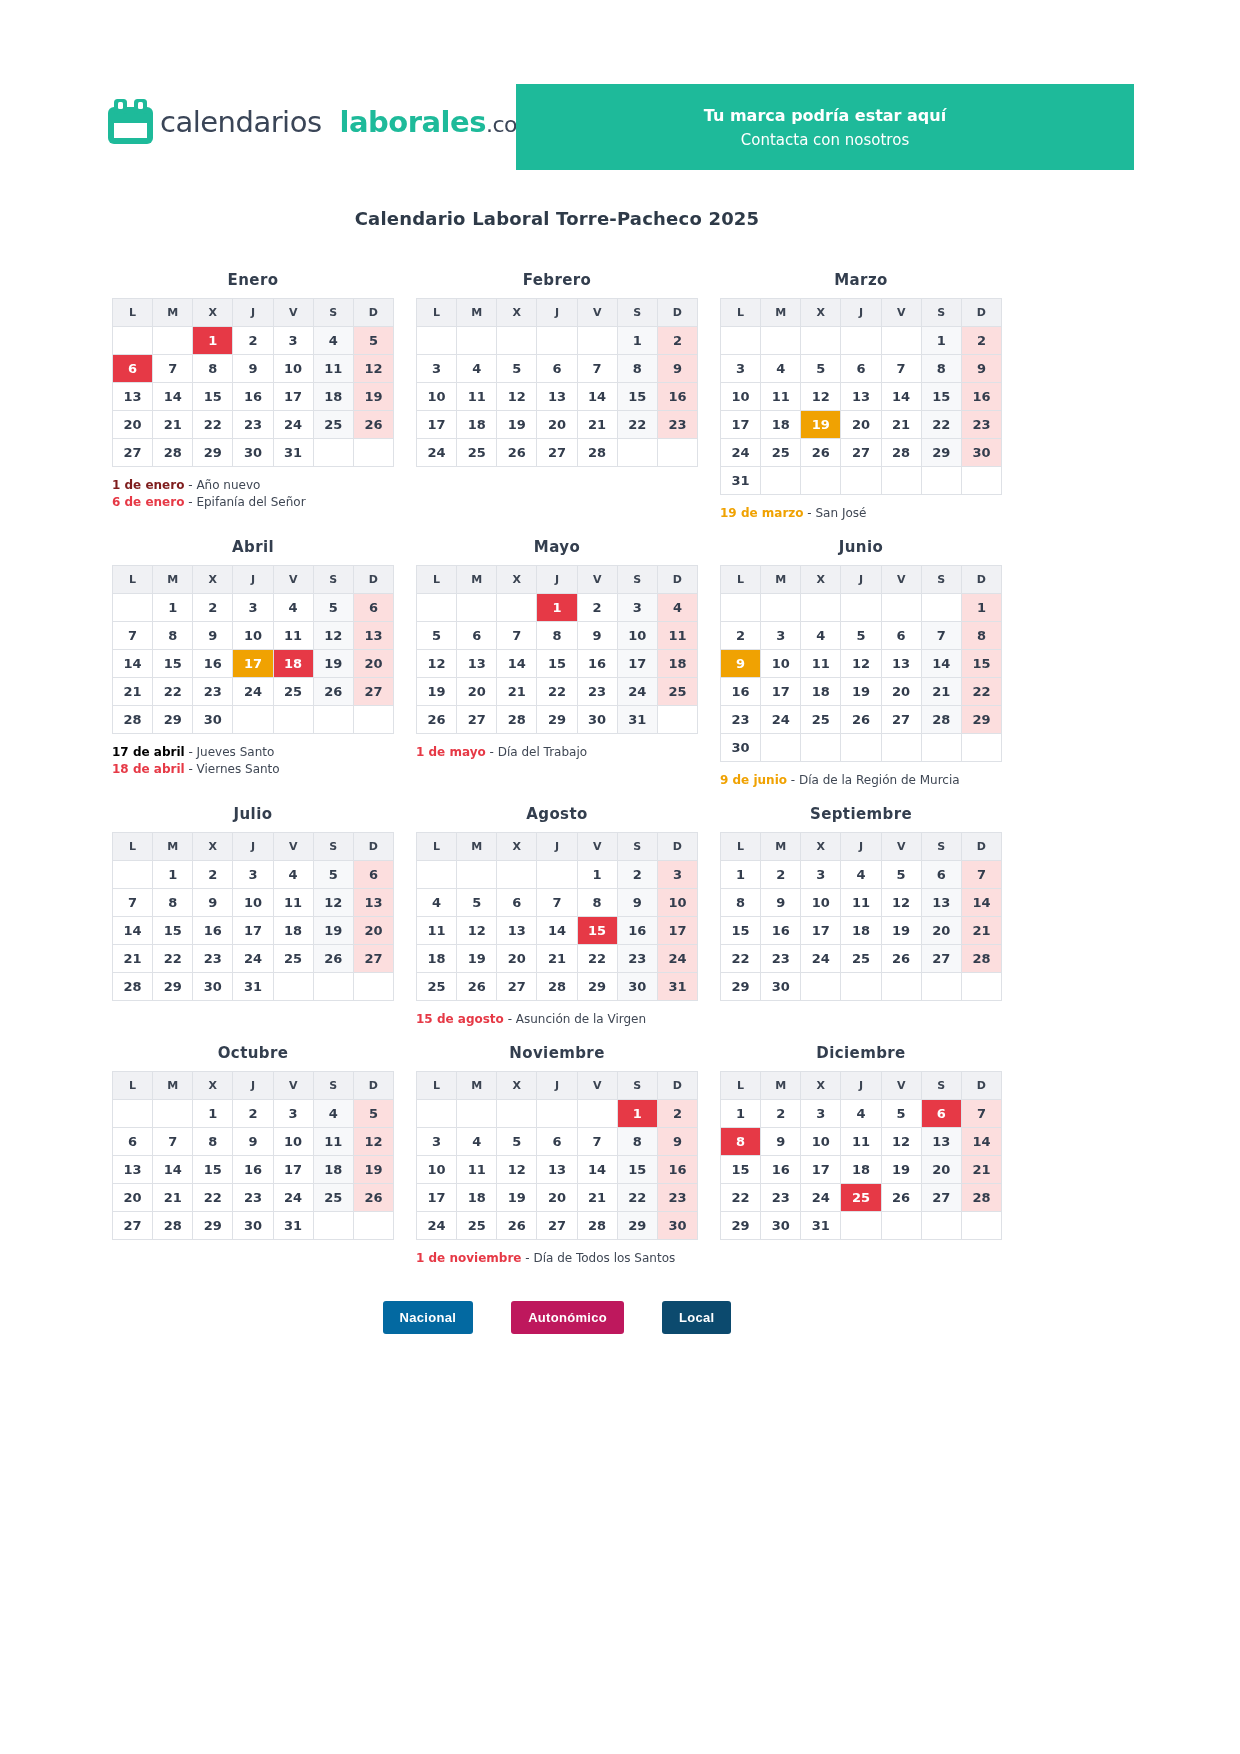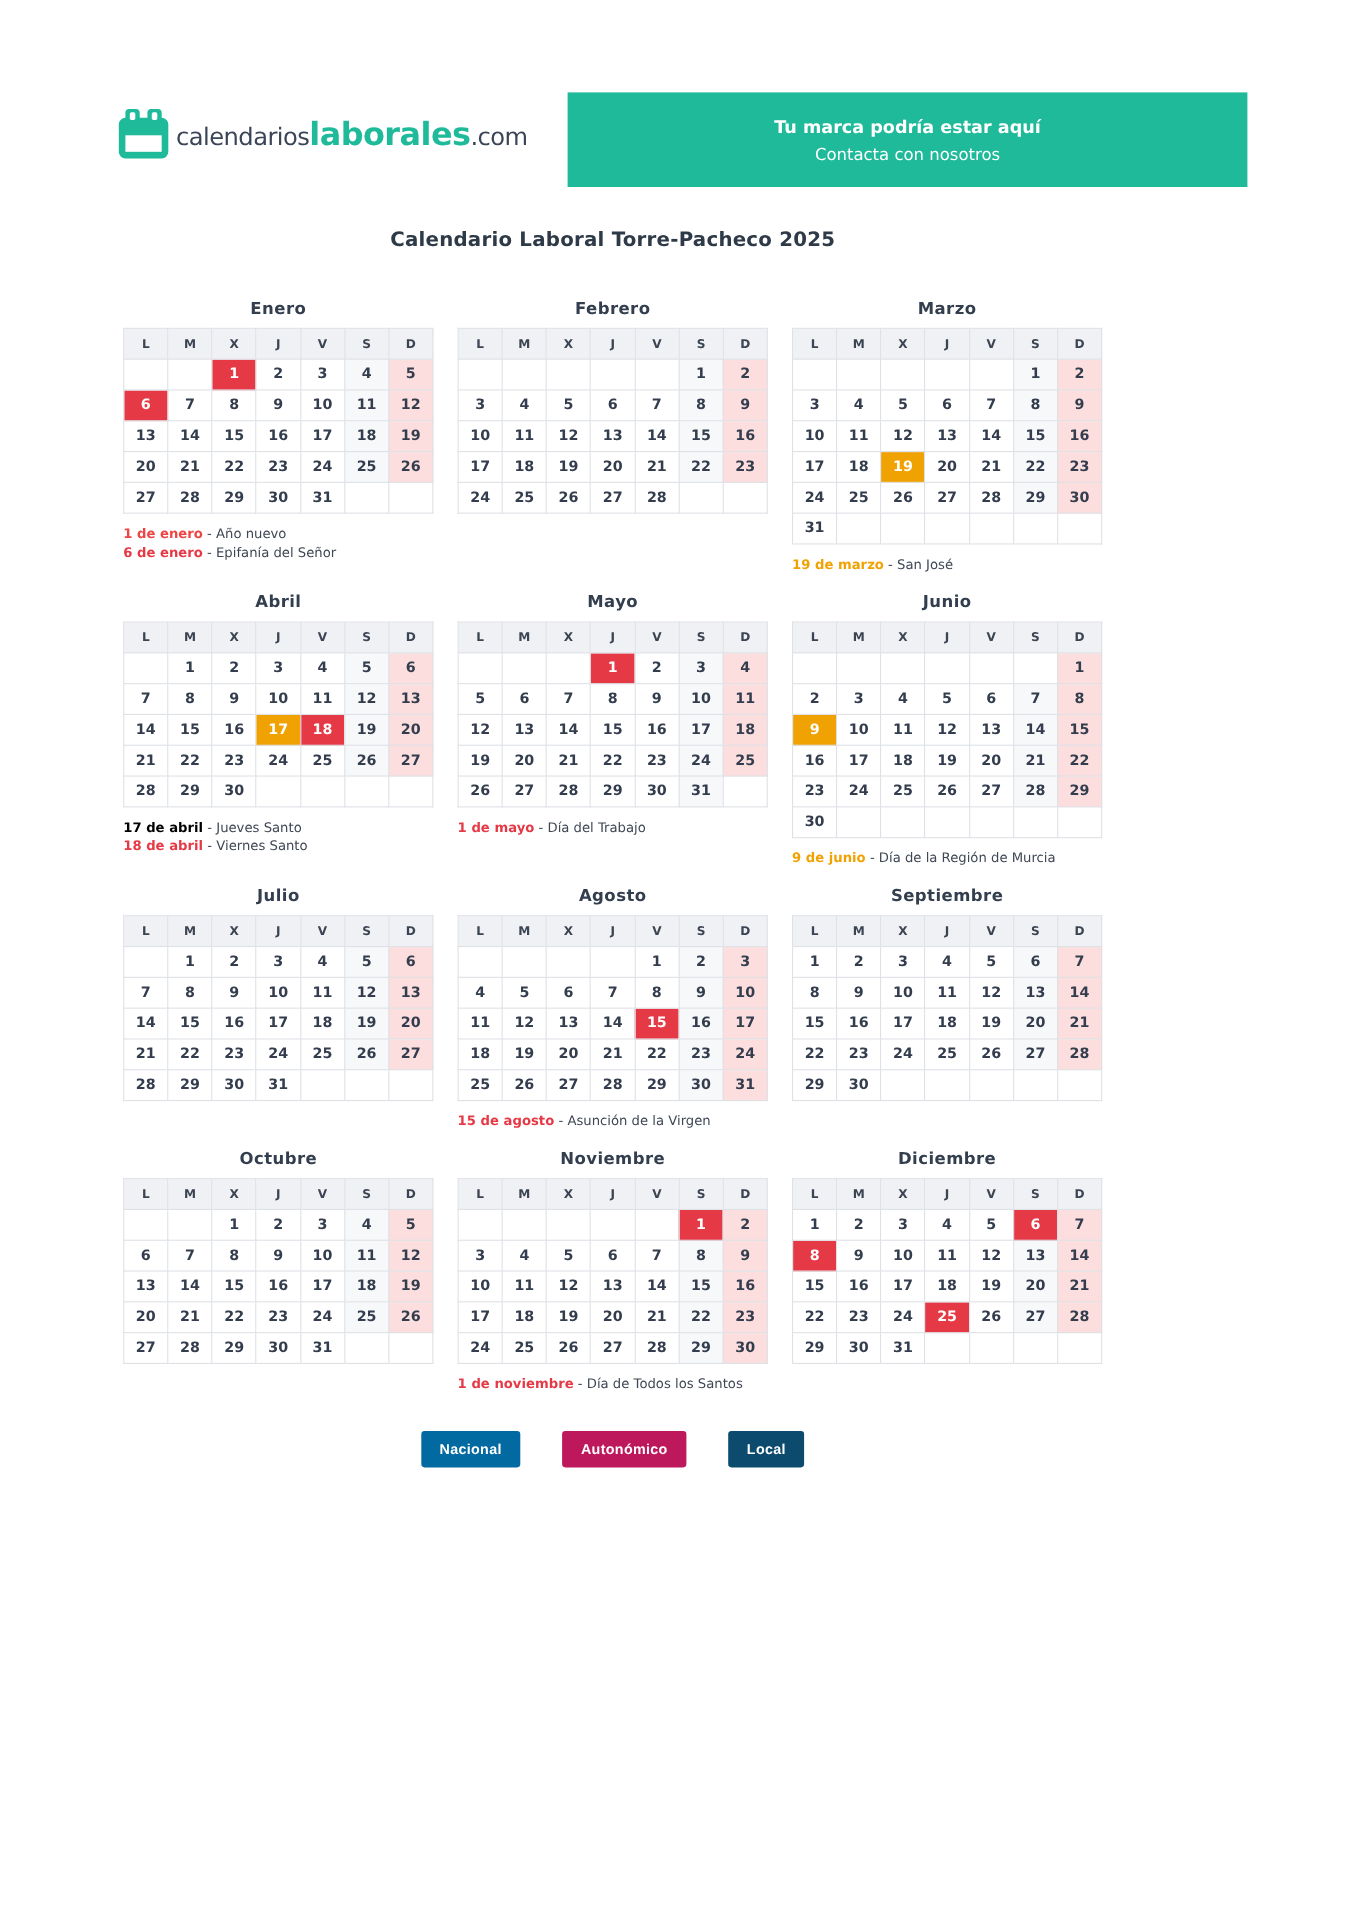--- a/index.html
+++ b/index.html
@@ -12,22 +12,22 @@
     overflow: hidden;
   }
   .header { position: relative; height: 170px; }
   .logo {
     position: absolute; left: 107px; top: 98px;
     display: flex; align-items: center; gap: 6px;
     cursor: pointer;
   }
   .logo-icon { display: inline-flex; }
   .logo-text { white-space: nowrap; letter-spacing: -0.5px; }
-  .lt-normal { font-size: 22px; color: #3a4557; font-weight: 400; }
-  .lt-bold   { font-size: 29px; color: #1eba9a; font-weight: 700; }
+  .lt-normal { font-size: 29px; color: #3a4557; font-weight: 400; }
+  .lt-bold   { font-size: 29px; color: #1eba9a; font-weight: 700; margin-left: 18px; }
   .lt-tld    { font-size: 22px; color: #3a4557; font-weight: 400; }
   .banner {
     position: absolute; left: 516px; top: 84px;
     width: 618px; height: 86px;
     background: #1eba9a;
     display: flex; flex-direction: column; justify-content: center; align-items: center;
     color: #ffffff; text-align: center; cursor: pointer;
   }
   .banner-line1 { font-size: 16px; font-weight: 700; margin-bottom: 6px; }
   .banner-line2 { font-size: 15px; font-weight: 400; }
@@ -175,21 +175,21 @@
                 <td>28</td>
                 <td>29</td>
                 <td>30</td>
                 <td>31</td>
                 <td></td>
                 <td></td>
               </tr>
             </tbody>
           </table>
           <div class="notes">
-            <div class="note"><span class="note-date" style="color: #ef4444;">1 de enero</span><span class="note-desc"> - Año nuevo</span></div>
+            <div class="note"><span class="note-date" style="color: #7f1d1d;">1 de enero</span><span class="note-desc"> - Año nuevo</span></div>
             <div class="note"><span class="note-date" style="color: rgb(230, 57, 70);">6 de enero</span><span class="note-desc"> - Epifanía del Señor</span></div>
           </div>
         </div>
         <div class="month-block">
           <div class="month-title">Febrero</div>
           <table class="cal-table">
             <thead>
               <tr>
                 <th>L</th>
                 <th>M</th>

